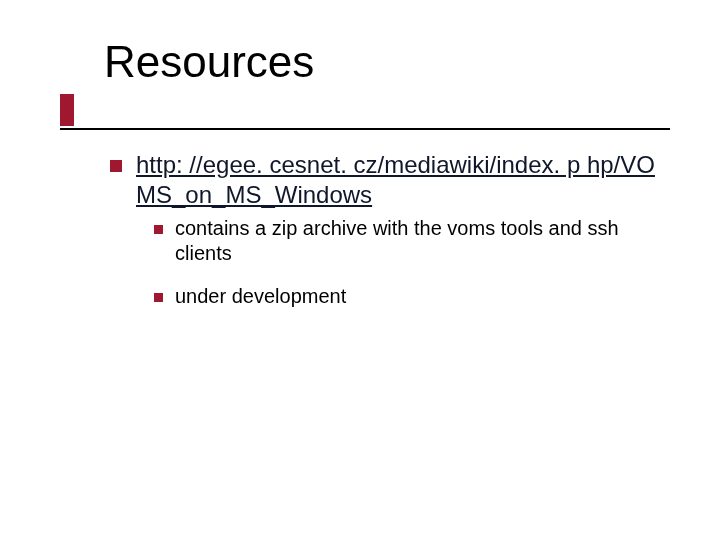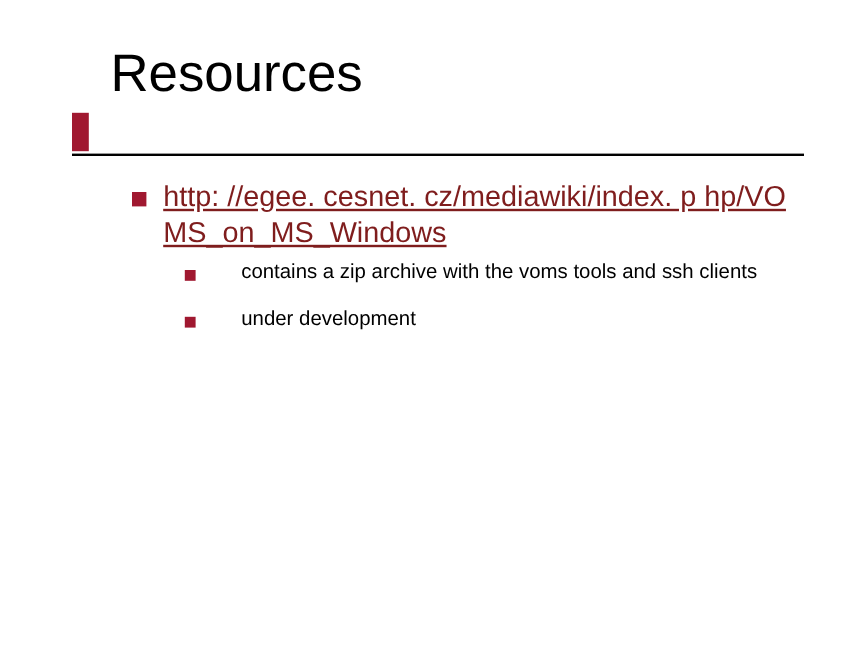--- a/index.html
+++ b/index.html
@@ -12,21 +12,21 @@
     color: #000;
   }
   .slide {
     position: relative;
     width: 720px;
     height: 540px;
     box-sizing: border-box;
   }
   .title-wrap {
     position: absolute;
-    left: 92px;
+    left: 104px;
     top: 40px;
   }
   .title {
     font-size: 44px;
     font-weight: 400;
     line-height: 1.0;
   }
   .title-rule {
     position: absolute;
     left: 60px;
@@ -63,33 +63,32 @@
     background: #a01830;
     margin-top: 10px;
     margin-right: 14px;
   }
   .bullet-l1 .txt {
     flex: 1 1 auto;
   }
   .link {
     text-decoration: underline;
     cursor: pointer;
-    color: #7f1d1d;
+    color: #0f172a;
     word-break: break-all;
   }
   .sub {
     margin-left: 44px;
     margin-top: 2px;
     margin-bottom: 18px;
   }
   .bullet-l2 {
     display: flex;
     align-items: flex-start;
-    font-size: 17px;
-    gap: 26px;
+    font-size: 20px;
   }
   .bullet-l2 .sq {
     flex: 0 0 auto;
     width: 9px;
     height: 9px;
     background: #a01830;
     margin-top: 9px;
     margin-right: 12px;
   }
   .bullet-l2 .txt {

